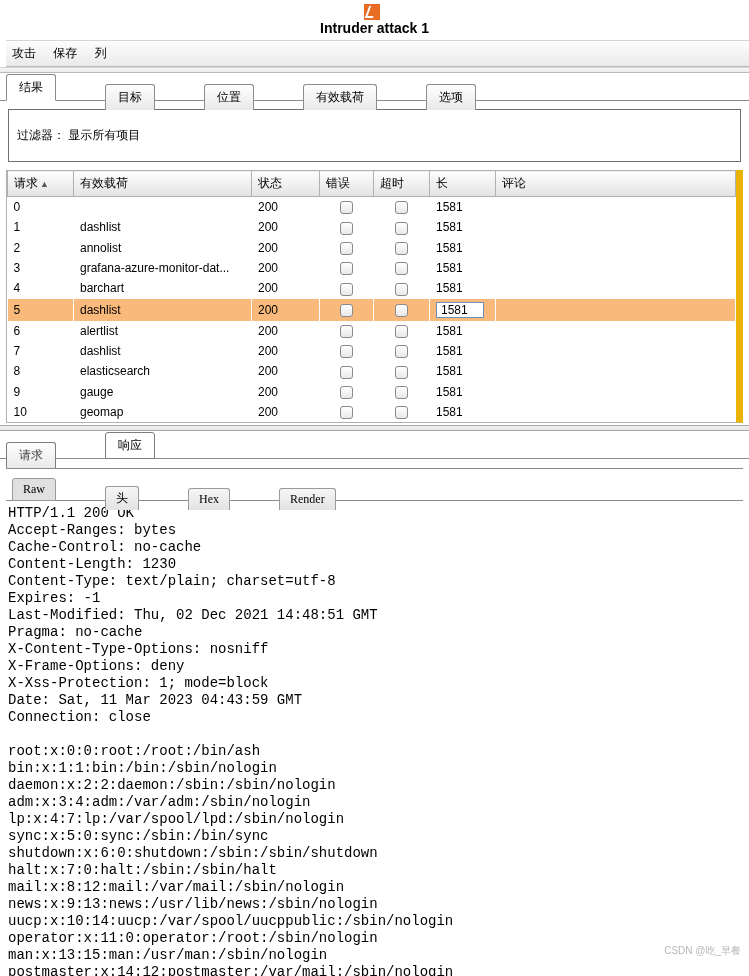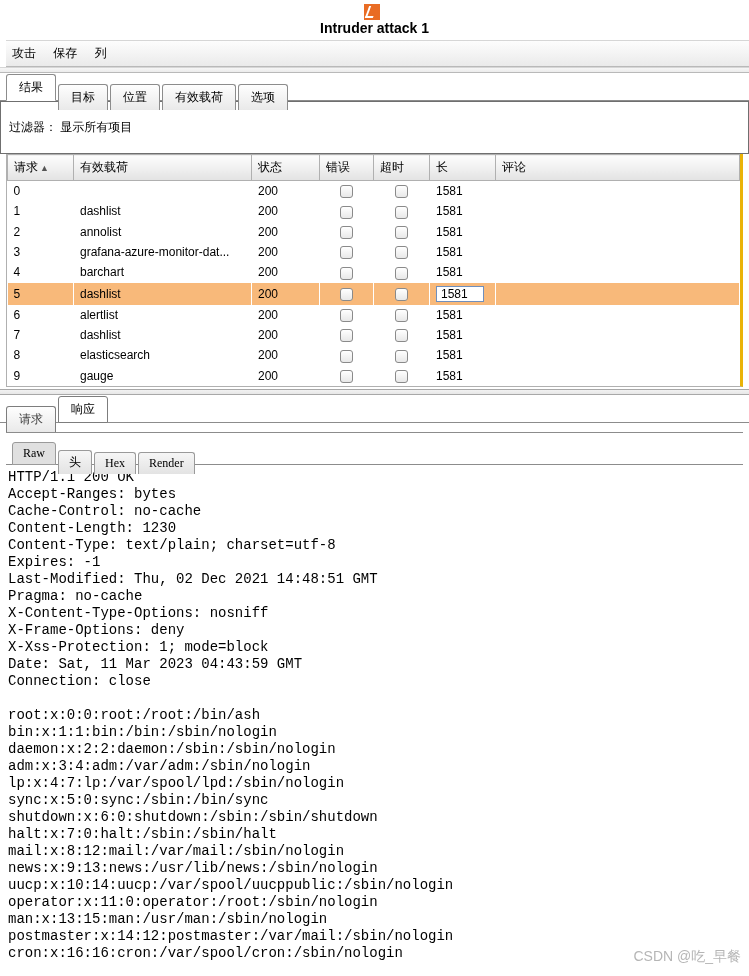--- a/index.html
+++ b/index.html
@@ -54,48 +54,49 @@
     border-bottom: 1px solid #b9b9b9;
     background: linear-gradient(#f6f6f6,#ececec);
   }
   .tabs, .sub-tabs, .view-tabs {
     display: flex;
     align-items: flex-end;
     padding: 0 6px;
     border-bottom: 1px solid #8c8c8c;
     background: #fff;
     height: 28px;
+    gap: 47px;
   }
   .tab {
     border: 1px solid #8c8c8c;
     border-bottom: none;
     background: linear-gradient(#fefefe,#e9e9e9);
     padding: 4px 12px;
     margin-right: 2px;
     border-radius: 3px 3px 0 0;
     cursor: default;
     position: relative;
     top: 10px;
   }
   .tab.active {
     background: #fff;
     border-bottom: 1px solid #fff;
     font-weight: normal;
     top: 1px;
   }
   .filter-bar {
     border: 1px solid #6f6f6f;
-    margin: 0;
+    margin: 8px;
     padding: 17px 8px;
     background: #fff;
   }
   .results-wrap {
     margin: 0 6px;
     border-left: 1px solid #b0b0b0;
-    border-right: 3px solid #eab308;
+    border-right: 7px solid #eab308;
     border-bottom: 1px solid #b0b0b0;
   }
   table.results {
     width: 100%;
     border-collapse: collapse;
     table-layout: fixed;
   }
   table.results th {
     text-align: left;
     font-weight: normal;
@@ -166,23 +167,23 @@
   .response-body {
     margin: 4px 8px;
     font-family: Liberation Mono, monospace;
     font-size: 14px;
     line-height: 17px;
     white-space: pre;
   }
   .watermark {
     position: fixed;
     right: 8px;
-    bottom: 10px;
+    bottom: 18px;
     color: rgba(120,120,120,0.55);
-    font-size: 14px;
+    font-size: 10px;
     pointer-events: none;
     margin-left: 15px;
   }
   col.c-req { width: 66px; }
   col.c-pay { width: 178px; }
   col.c-sta { width: 68px; }
   col.c-err { width: 54px; }
   col.c-tmo { width: 56px; }
   col.c-len { width: 66px; }
   col.c-com { width: auto; }
@@ -322,20 +323,29 @@
         </tr>
         <tr>
           <td>9</td>
           <td>gauge</td>
           <td>200</td>
           <td style="text-align: center;"><span class="chk"></span></td>
           <td style="text-align: center;"><span class="chk"></span></td>
           <td class="len-cell">1581</td>
           <td></td>
         </tr>
+        <tr>
+          <td>10</td>
+          <td>geomap</td>
+          <td>200</td>
+          <td style="text-align: center;"><span class="chk"></span></td>
+          <td style="text-align: center;"><span class="chk"></span></td>
+          <td class="len-cell">1581</td>
+          <td></td>
+        </tr>
       </tbody>
 </table>
 </div>
 
 <div class="lower-sep"></div>
 
 <div class="sub-tabs">
   <div class="tab inactive">请求</div>
   <div class="tab active">响应</div>
 </div>

